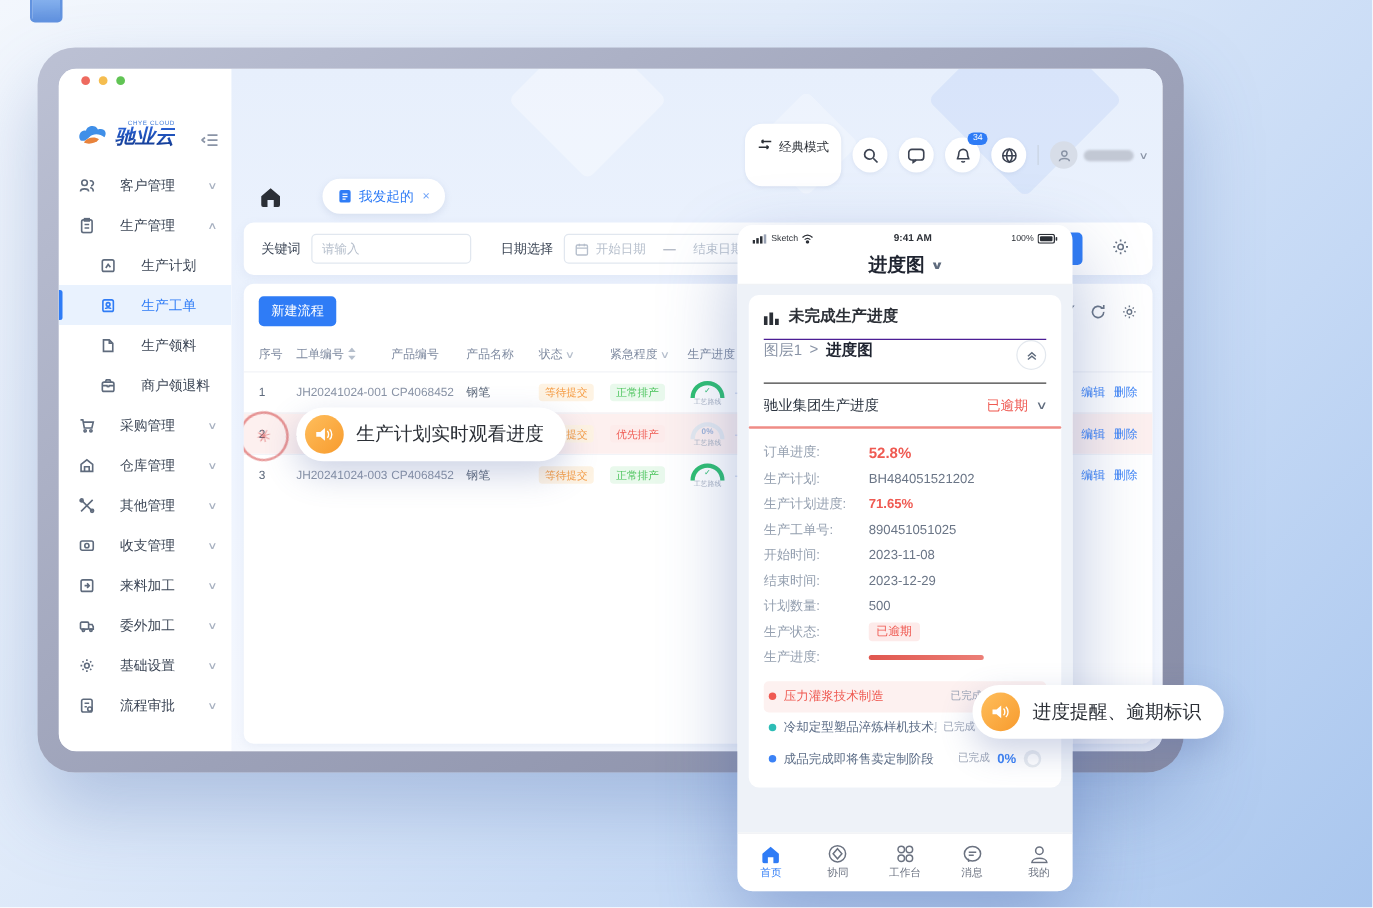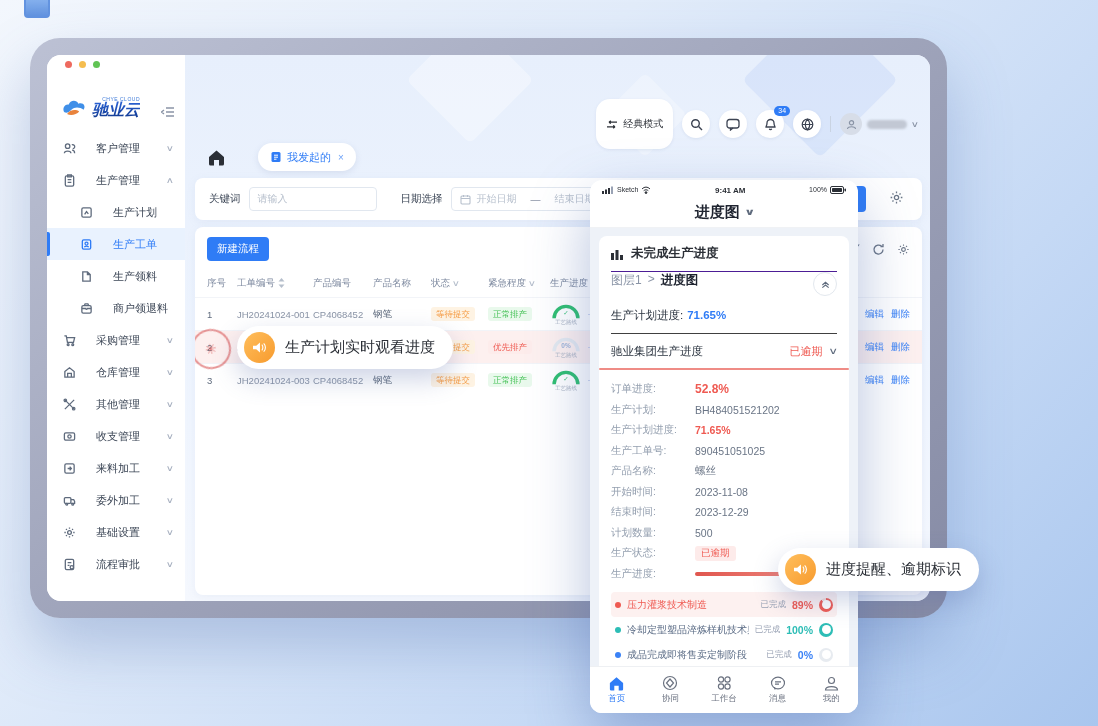--- a/index.html
+++ b/index.html
@@ -29,21 +29,21 @@
   .nav-item .chev{margin-left:auto;margin-right:12px;color:#a7b0c0;font-size:8px;transform:scaleX(1.4)}
   .nav-item.child{padding-left:33px}
   .nav-item.active{background:#e9f2fe;color:#2f7cf6}
   .nav-item.active::before{content:"";position:absolute;left:0;top:4px;bottom:4px;width:3px;background:#2f7cf6;border-radius:0 2px 2px 0}
   .nico{width:13px;height:13px;flex:none;stroke:#5f6b7d;fill:none;stroke-width:1.4}
   .nav-item.active .nico{stroke:#2f7cf6}
   
   .main{position:relative;flex:1;background:linear-gradient(180deg,#e7effc 0%,#eef4fe 55%,#f5f8fe 100%);overflow:hidden}
   .cube{position:absolute;background:rgba(255,255,255,.35);transform:rotate(45deg);border-radius:6px}
   .topbar{position:absolute;top:44px;right:12px;display:flex;align-items:center;gap:9px;z-index:2}
-  .mode-pill{display:flex;align-items:center;gap:5px;background:#fff;border-radius:14px;height:26px;padding:12px 10px;font-size:10px;color:#2b2f36;box-shadow:0 1px 3px rgba(120,140,180,.15);cursor:pointer}
+  .mode-pill{display:flex;gap:5px;background:#fff;border-radius:14px;height:26px;padding:12px 10px;font-size:10px;color:#2b2f36;box-shadow:0 1px 3px rgba(120,140,180,.15);cursor:pointer}
   .cbtn{width:28px;height:28px;border-radius:50%;background:#fff;display:flex;align-items:center;justify-content:center;box-shadow:0 1px 3px rgba(120,140,180,.15);cursor:pointer;position:relative}
   .badge{position:absolute;top:-4px;right:-6px;background:#2f7cf6;color:#fff;font-size:7px;border-radius:8px;padding:1px 4px;line-height:1.2}
   .vdiv{width:1px;height:16px;background:#c9d3e2}
   .user{display:flex;align-items:center;gap:5px;cursor:pointer}
   .avatar{width:22px;height:22px;border-radius:50%;background:#d7dde8;display:flex;align-items:center;justify-content:center}
   .mask{width:40px;height:9px;background:#c2c8d4;border-radius:5px;filter:blur(1px)}
   .uchev{font-size:8px;color:#8a94a6;transform:scaleX(1.4)}
   .tabrow{position:absolute;top:88px;left:22px;display:flex;align-items:center;gap:32px;z-index:2}
   .tab-pill{display:flex;align-items:center;gap:5px;background:#fff;height:28px;border-radius:15px;padding:0 12px;font-size:11px;color:#2f7cf6;box-shadow:0 2px 6px rgba(120,140,180,.18);cursor:pointer}
   .tab-x{color:#6fa3f8;font-size:10px;margin-left:2px;cursor:pointer}
@@ -74,21 +74,21 @@
   .gauge svg{display:block;margin:0 auto}
   .gval{font-size:6.5px;font-weight:bold;display:block;margin-top:-10px;line-height:1}
   .gcap{font-size:6.5px;color:#a7b0c0;display:block;transform:scale(.85);margin-top:3px;white-space:nowrap;line-height:1}
   .gsep{color:#b9c6e8;font-size:9px}
   .acts{display:flex;justify-content:flex-end;gap:7px;color:#3b82f6;font-size:9.5px}
   .acts span{cursor:pointer;filter:blur(.4px)}
   .seal{position:absolute;left:-4px;top:-2px;width:36px;height:36px;border:2px solid rgba(214,69,69,.55);border-radius:50%;display:flex;align-items:center;justify-content:center;color:rgba(214,69,69,.6);font-size:14px;transform:rotate(-15deg);filter:blur(.3px)}
   
   .phone{position:absolute;left:590px;top:180px;width:268px;height:533px;background:#fff;border-radius:12px;z-index:10;
     box-shadow:0 24px 60px rgba(70,100,170,.40);display:flex;flex-direction:column;overflow:hidden}
-  .statusbar{display:flex;align-items:flex-start;padding:6px 12px 2px;font-size:7px;color:#2b2f36}
+  .statusbar{display:flex;align-items:flex-end;padding:6px 12px 2px;font-size:7px;color:#2b2f36}
   .statusbar .mid{flex:1;text-align:center;font-size:8px;font-weight:bold}
   .p-title{display:flex;align-items:center;justify-content:center;gap:6px;height:30px;font-size:15px;font-weight:bold;color:#1f2430;border-bottom:1px solid #f0f2f5}
   .p-title .chev{font-size:9px;color:#5f6b7d;transform:scaleX(1.5)}
   .p-body{flex:1;background:#eef2f8;padding:8px 9px 0;overflow:hidden}
   .p-card{background:#fff;border-radius:8px;padding:0 12px 10px}
   .pc-row1{display:flex;align-items:center;gap:6px;height:35px;font-size:12.5px;font-weight:bold;color:#2b2f36;border-bottom:1px solid #4c1d95}
   .pc-bc{display:flex;align-items:flex-start;height:34px;font-size:12px;color:#8a94a6;gap:6px}
   .pc-bc b{color:#1f2430;font-size:12.5px}
   .cbtn2{margin-left:auto;width:22px;height:22px;border:1px solid #e3e8ee;border-radius:50%;display:flex;align-items:center;justify-content:center;color:#5f6b7d;cursor:pointer}
   .pc-plan{font-size:11.5px;color:#2b3440;padding:2px 0 10px}
@@ -536,23 +536,20 @@
         <div class="pc-bc">
           <span>图层1</span>
           <span>&gt;</span>
           <b>进度图</b>
           <span class="cbtn2">
             <svg width="9" height="9" viewBox="0 0 10 10" fill="none" stroke="#5f6b7d" stroke-width="1.3">
                 <path d="M1.5 5.5 L5 2.5 L8.5 5.5 M1.5 8.5 L5 5.5 L8.5 8.5"></path>
               </svg>
           </span>
         </div>
-        <div class="pc-plan">
-          <span>生产计划进度:</span><b>71.65%</b>
-        </div>
         <div class="sec-head">
           <span>驰业集团生产进度</span>
           <span class="overdue">已逾期</span>
           <span class="chev">∨</span>
         </div>
         <div class="redline"></div>
 
         <div class="dlist">
           <div class="drow">
               <span class="dl">订单进度:</span>
@@ -562,24 +559,20 @@
               <span class="dl">生产计划:</span>
               <span>BH484051521202</span>
             </div>
           <div class="drow">
               <span class="dl">生产计划进度:</span>
               <span class="red-s">71.65%</span>
             </div>
           <div class="drow">
               <span class="dl">生产工单号:</span>
               <span>890451051025</span>
-            </div>
-          <div class="drow">
-              <span class="dl">产品名称:</span>
-              <span>螺丝</span>
             </div>
           <div class="drow">
               <span class="dl">开始时间:</span>
               <span>2023-11-08</span>
             </div>
           <div class="drow">
               <span class="dl">结束时间:</span>
               <span>2023-12-29</span>
             </div>
           <div class="drow">

